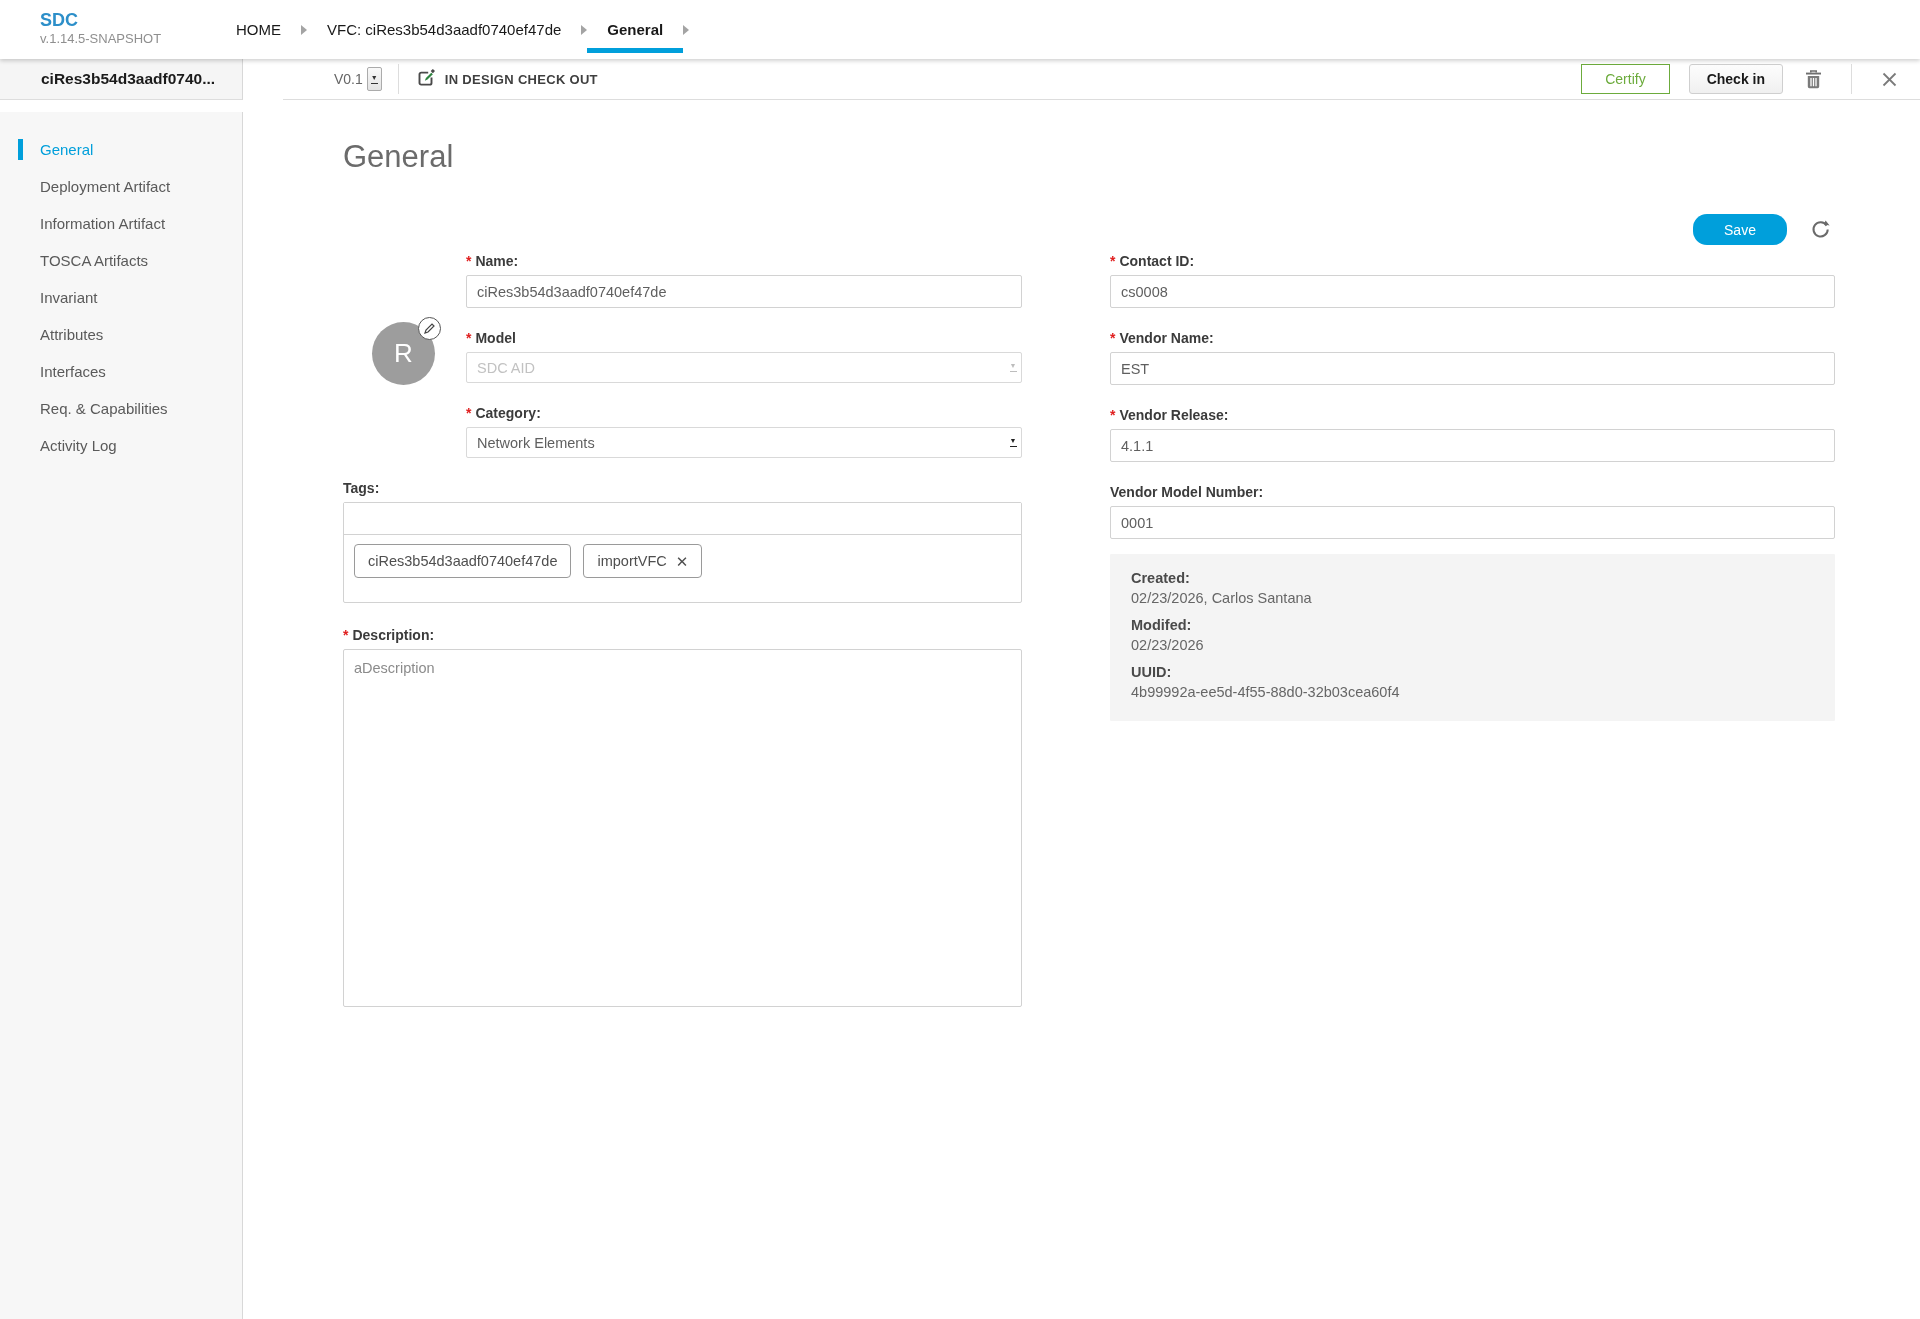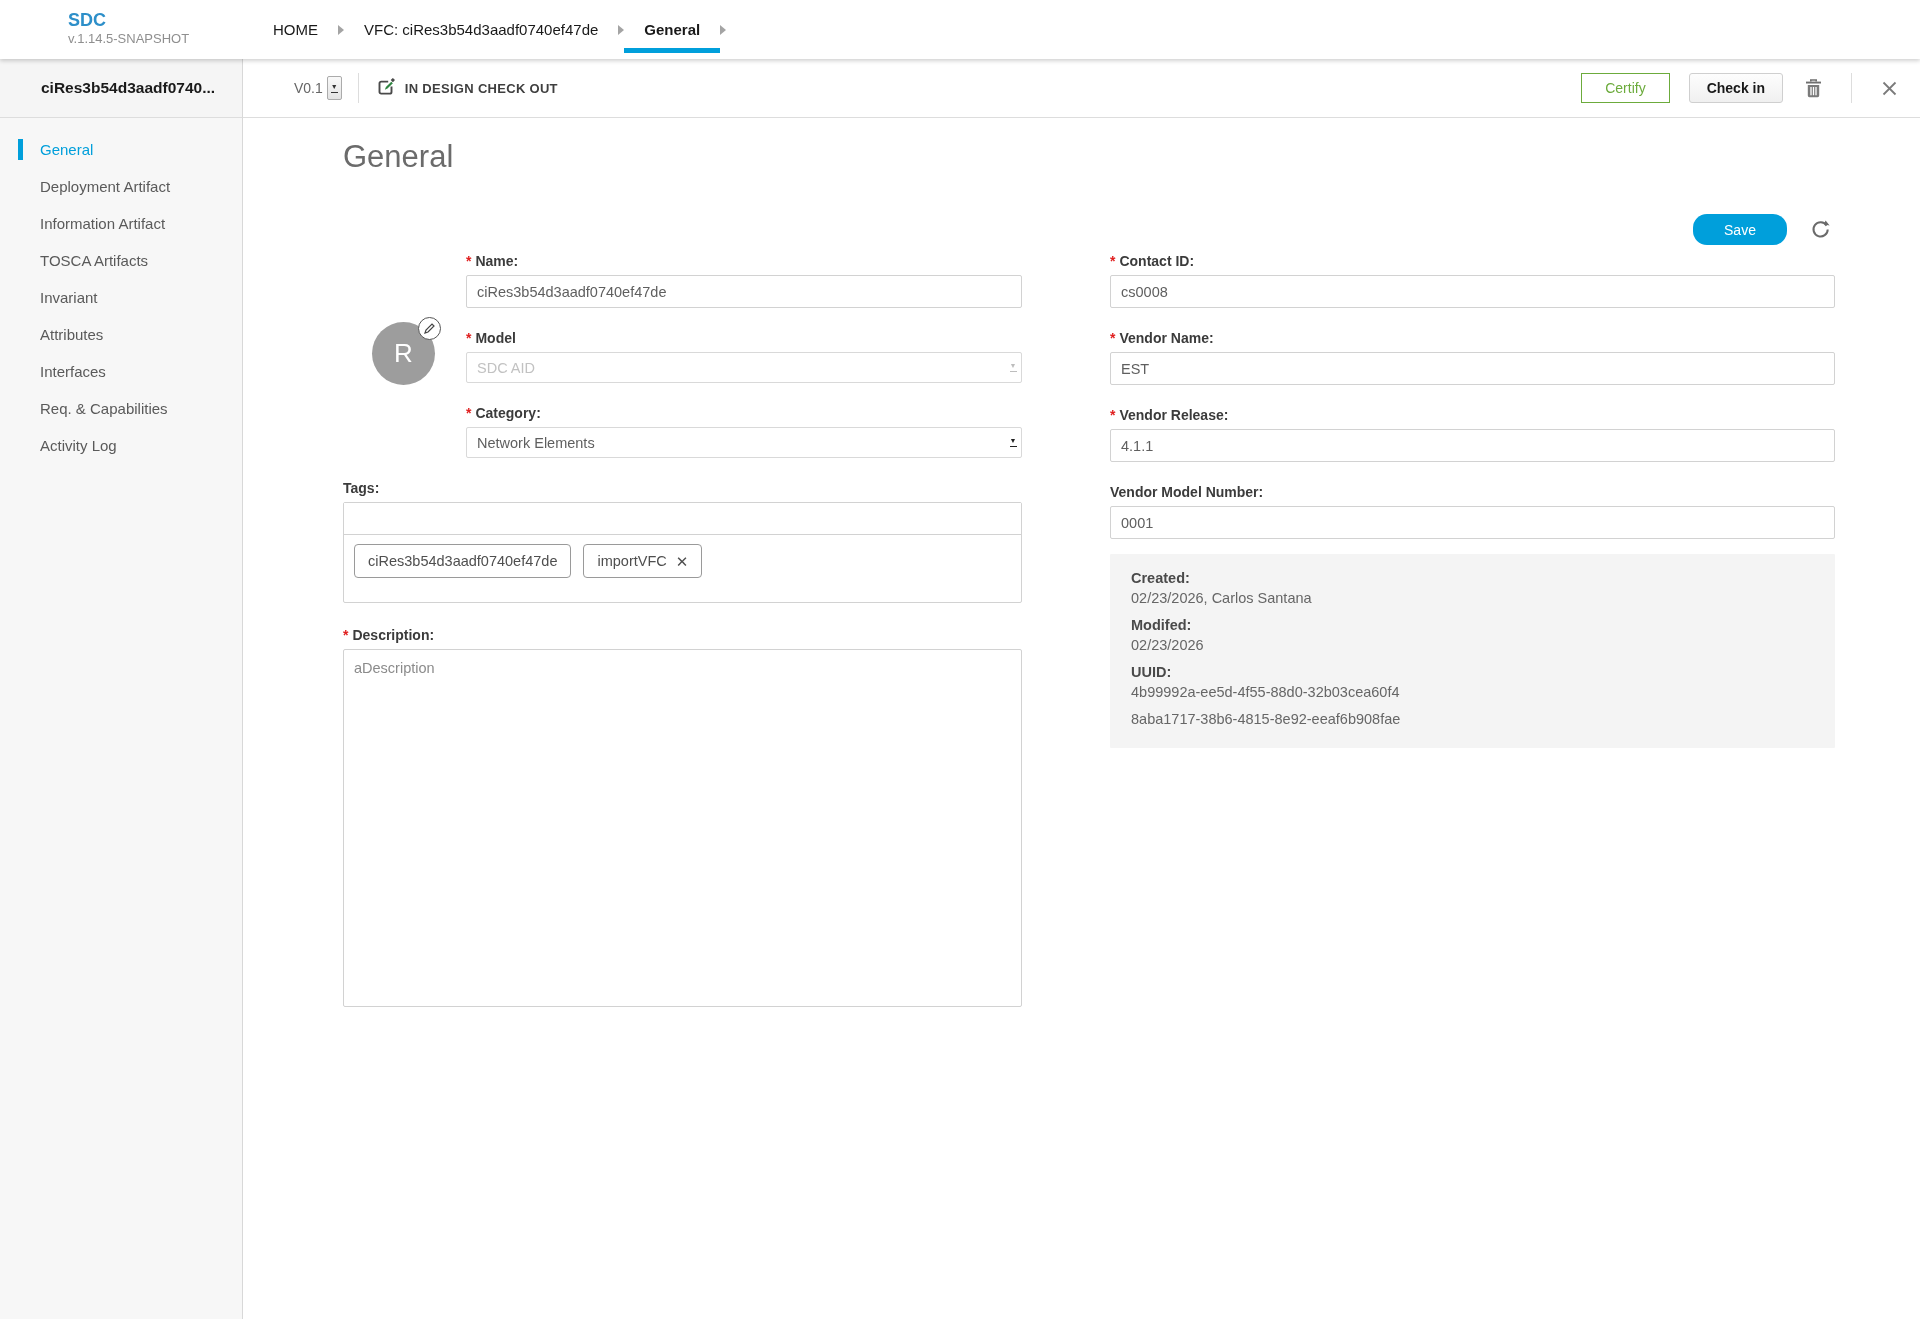--- a/index.html
+++ b/index.html
@@ -8,40 +8,40 @@
     font-family:"Liberation Sans", sans-serif;
     background:#fff; color:#3b3b3b; overflow:hidden; position:relative;
   }
 
   
   .topnav {
     position:absolute; top:0; left:0; width:1920px; height:59px;
     background:#fff; display:flex; align-items:stretch; z-index:20;
     box-shadow:0 2px 4px rgba(0,0,0,.18);
   }
-  .logo-block { width:216px; padding:10px 0 0 31px;margin-left:37px; }
+  .logo-block { width:216px; padding:10px 0 0 40px; }
   .logo-text { font-size:18px; font-weight:bold; color:#2d8fc9; line-height:20px; }
   .logo-version { font-size:13px; color:#8f8f8f; line-height:18px; }
   .crumbs { display:flex; align-items:stretch; }
   .crumb {
     position:relative; display:flex; align-items:center;
     padding:0 20px; font-size:15px; color:#191919; cursor:pointer; white-space:nowrap;
   }
   .crumb.active { font-weight:bold; }
   .tab-underline {
     position:absolute; left:0; right:0; bottom:6px; height:5px; background:#009fdb;
   }
   .crumb-sep {
     width:0; height:0; align-self:center;
     border-left:6px solid #a4a4a4; border-top:5px solid transparent; border-bottom:5px solid transparent;
   }
 
   
   .ws-header {
-    position:absolute; top:59px; left:0; width:1920px; height:59px; display:flex; z-index:10;
+    position:absolute; top:59px; left:0; width:1920px; height:41px; display:flex; z-index:10;gap:40px;
   }
   .ws-header-left {
     width:243px; flex:none; background:#f5f5f5;
     border-right:1px solid #d8d8d8; border-bottom:1px solid #ddd;
     display:flex; align-items:center; padding-left:41px;
     font-size:15.5px; font-weight:bold; color:#1a1a1a; white-space:nowrap;
   }
   .ws-header-right {
     flex:1; background:#fff; border-bottom:1px solid #ddd;
     display:flex; align-items:center; padding:0 10px 0 51px;
@@ -375,18 +375,17 @@
         </div>
         <div class="meta-entry">
           <div class="meta-label">Modifed:</div>
           <div class="meta-value">02/23/2026</div>
         </div>
         <div class="meta-entry">
           <div class="meta-label">UUID:</div>
           <div class="meta-value">4b99992a-ee5d-4f55-88d0-32b03cea60f4</div>
         </div>
         <div class="meta-entry">
-          <div class="meta-value">8aba1717-38b6-4815-8e92-eeaf6b908fae</div>
         </div>
       </div>
     </div>
   </div>
 </div>
 
 </body></html>

